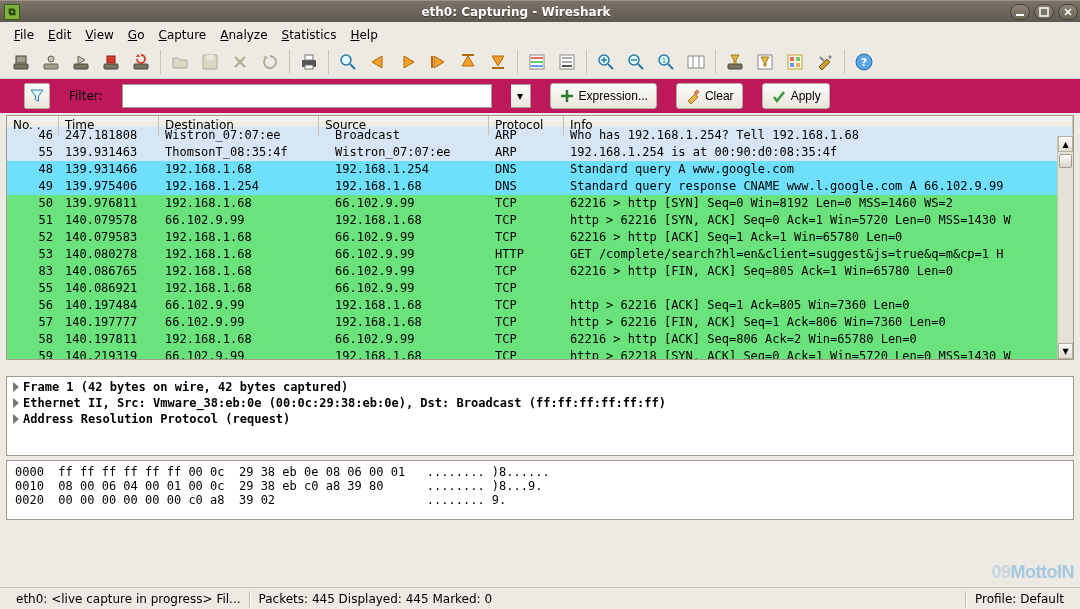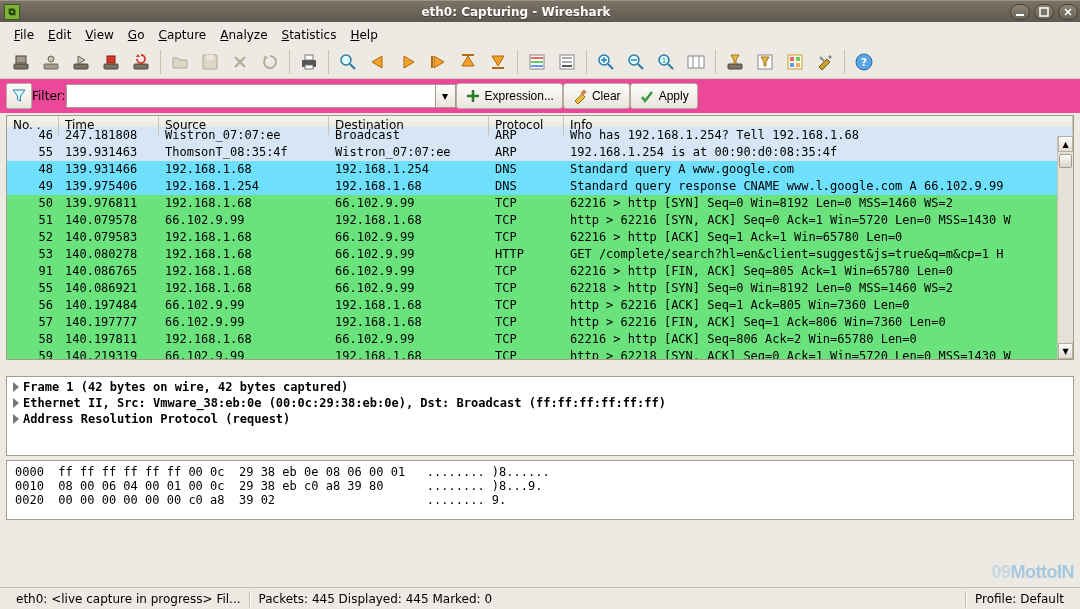--- a/index.html
+++ b/index.html
@@ -13,21 +13,21 @@
 
 .menubar { background: #ede9e3; padding: 4px 8px 2px; display: flex; gap: 2px; }
 .menuitem { padding: 2px 6px; cursor: default; }
 .menuitem u { text-decoration: underline; }
 
 .toolbar { background: #ede9e3; padding: 2px 6px; display: flex; align-items: center; gap: 0; border-bottom: 1px solid #d6d1c8; }
 .tbbtn { width: 28px; height: 28px; display: flex; align-items: center; justify-content: center; border: 1px solid transparent; border-radius: 2px; margin: 0 1px; }
 .tbsep { width: 1px; height: 24px; background: #c8c2b5; margin: 0 4px; }
 .tbbtn svg { width: 20px; height: 20px; }
 
-.filterbar { background: #ec4899; padding: 4px 6px; display: flex; align-items: center; gap: 0; }
+.filterbar { background: #be185d; padding: 4px 24px; display: flex; align-items: center; gap: 19px; }
 .filterbtn-icon { width:26px;height:26px;border:1px solid #b6afa1;border-radius:2px;display:flex;align-items:center;justify-content:center;background:linear-gradient(#fdfdfc,#e9e5dc);}
 .filter-label { font-size: 12px; }
 .filter-input { flex: 0 0 370px; height: 24px; border: 1px solid #a39b8c; background: #fff; padding: 0 4px; font-size: 12px; }
 .filter-dd { width: 20px; height: 24px; border: 1px solid #a39b8c; border-left: none; background: linear-gradient(#fdfdfc,#e9e5dc); display:flex;align-items:center;justify-content:center; }
 .barbtn { height: 26px; padding: 0 8px; border: 1px solid #b6afa1; border-radius: 3px; background: linear-gradient(#fdfdfc,#e9e5dc); display: flex; align-items: center; gap: 4px; font-size: 12px; }
 .barbtn svg{width:16px;height:16px;}
 
 .pktlist { position: relative; height: 245px; border: 1px solid #a39b8c; margin: 2px 6px 16px; background: #fff; overflow:hidden; }
 .pkthead { display: flex; background: linear-gradient(#f7f5f0,#e5e1d7); border-bottom: 1px solid #c8c2b5; height: 20px; }
 .pkthead .col { padding: 2px 6px; border-right: 1px solid #c8c2b5; font-size: 12px; overflow:hidden; white-space:nowrap; }
@@ -304,22 +304,22 @@
         <path d="M3 9l3 4 7-9" fill="none" stroke="#3a9a3a" stroke-width="2.5"></path>
       </svg>
       <span>Apply</span>
     </button>
 </div>
 
 <div class="pktlist">
   <div class="pkthead">
     <div class="col col-no">No. .</div>
     <div class="col col-time">Time</div>
+    <div class="col col-dst">Destination</div>
     <div class="col col-src">Source</div>
-    <div class="col col-dst">Destination</div>
     <div class="col col-proto">Protocol</div>
     <div class="col col-info">Info</div>
   </div>
   <div class="pktbody" id="pktbody" style="margin-top:-9px;">
       <div class="pktrow arp">
         <div class="col col-no" style="text-align:right">46</div>
         <div class="col col-time">247.181808</div>
         <div class="col col-src">Wistron_07:07:ee</div>
         <div class="col col-dst">Broadcast</div>
         <div class="col col-proto">ARP</div>
@@ -375,34 +375,33 @@
       </div>
       <div class="pktrow http">
         <div class="col col-no" style="text-align:right">53</div>
         <div class="col col-time">140.080278</div>
         <div class="col col-src">192.168.1.68</div>
         <div class="col col-dst">66.102.9.99</div>
         <div class="col col-proto">HTTP</div>
         <div class="col col-info">GET /complete/search?hl=en&amp;client=suggest&amp;js=true&amp;q=m&amp;cp=1 H</div>
       </div>
       <div class="pktrow tcp">
-        <div class="col col-no" style="text-align:right">91</div>
+        <div class="col col-no" style="text-align:right">83</div>
         <div class="col col-time">140.086765</div>
         <div class="col col-src">192.168.1.68</div>
         <div class="col col-dst">66.102.9.99</div>
         <div class="col col-proto">TCP</div>
         <div class="col col-info">62216 &gt; http [FIN, ACK] Seq=805 Ack=1 Win=65780 Len=0</div>
       </div>
       <div class="pktrow tcp">
         <div class="col col-no" style="text-align:right">55</div>
         <div class="col col-time">140.086921</div>
         <div class="col col-src">192.168.1.68</div>
         <div class="col col-dst">66.102.9.99</div>
         <div class="col col-proto">TCP</div>
-        <div class="col col-info">62218 &gt; http [SYN] Seq=0 Win=8192 Len=0 MSS=1460 WS=2</div>
       </div>
       <div class="pktrow tcp">
         <div class="col col-no" style="text-align:right">56</div>
         <div class="col col-time">140.197484</div>
         <div class="col col-src">66.102.9.99</div>
         <div class="col col-dst">192.168.1.68</div>
         <div class="col col-proto">TCP</div>
         <div class="col col-info">http &gt; 62216 [ACK] Seq=1 Ack=805 Win=7360 Len=0</div>
       </div>
       <div class="pktrow tcp">

